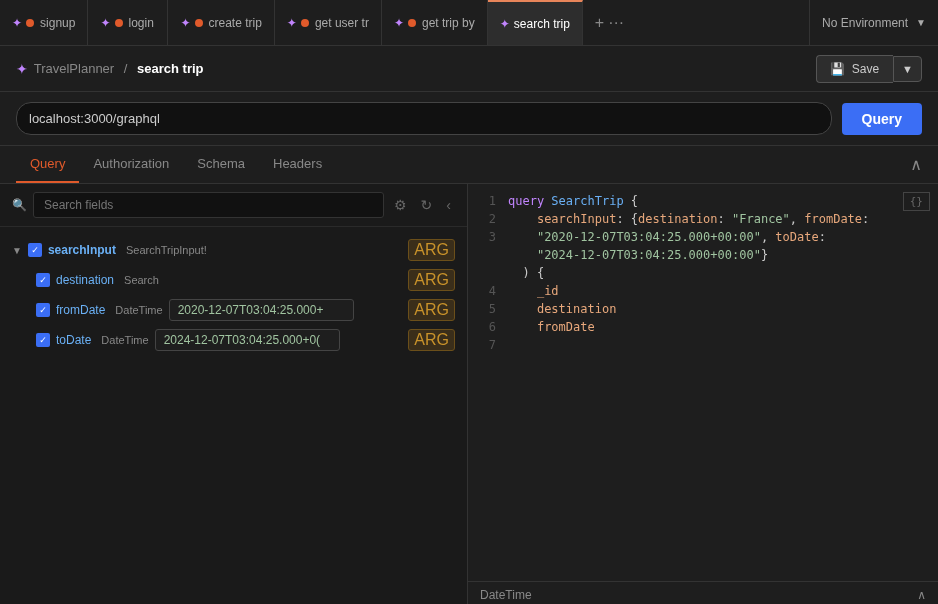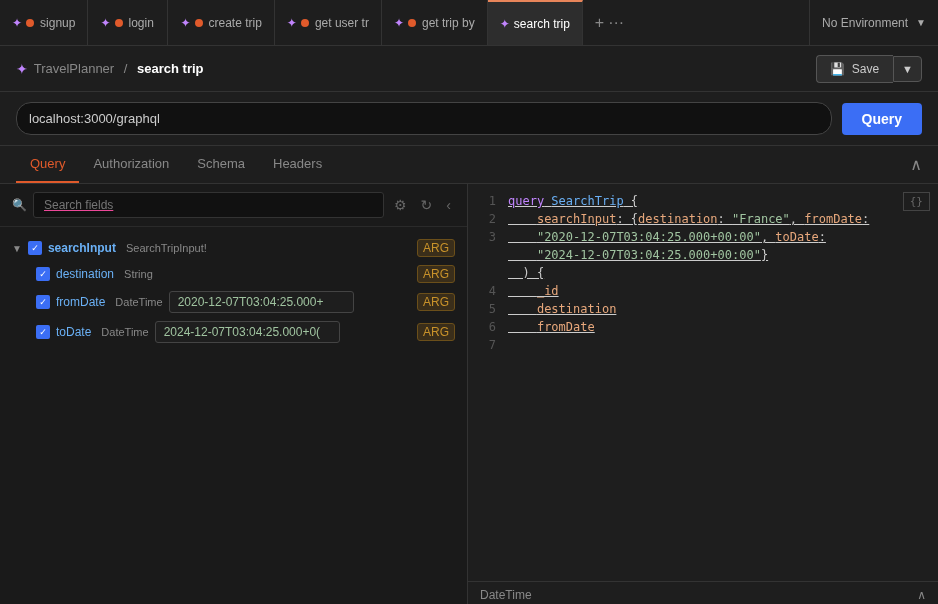--- a/index.html
+++ b/index.html
@@ -37,42 +37,42 @@
     .sub-tab { padding: 10px 14px; cursor: pointer; color: #888; font-size: 13px; border-bottom: 2px solid transparent; }
     .sub-tab.active { color: #e05a2b; border-bottom: 2px solid #e05a2b; }
     .sub-tab-collapse { margin-left: auto; color: #888; cursor: pointer; font-size: 16px; }
 
     
     .main-split { display: flex; height: calc(604px - 46px - 46px - 46px - 42px); }
 
     
     .left-panel { width: 468px; border-right: 1px solid #333; display: flex; flex-direction: column; background: #1a1a1a; }
     .search-row { display: flex; align-items: center; padding: 8px 12px; border-bottom: 1px solid #2a2a2a; gap: 6px; }
-    .search-fields-input { flex: 1; background: #111; border: 1px solid #333; color: #ec4899; padding: 5px 10px; font-size: 12px; border-radius: 3px; outline: none; text-decoration: underline; }
+    .search-fields-input { flex: 1; background: #111; border: 1px solid #333; color: #0ea5e9; padding: 5px 10px; font-size: 12px; border-radius: 3px; outline: none; }
     .search-icon { color: #666; font-size: 12px; position: relative; }
     .icon-btn { color: #666; cursor: pointer; font-size: 14px; padding: 2px 4px; }
 
     .field-tree { padding: 8px 12px; overflow-y: auto; flex: 1; }
     .field-group { margin-bottom: 4px; }
     .field-group-header { display: flex; align-items: center; gap: 6px; padding: 4px 0; cursor: pointer; }
     .field-row { display: flex; align-items: center; gap: 6px; padding: 4px 0 4px 24px; }
     .checkbox { width: 14px; height: 14px; background: #3b6ef5; border: none; border-radius: 2px; display: inline-flex; align-items: center; justify-content: center; flex-shrink: 0; cursor: pointer; }
     .checkbox::after { content: '✓'; color: #fff; font-size: 9px; }
     .field-name { font-size: 12px; }
     .field-name.group-name { color: #6ab0f5; font-weight: bold; }
     .field-type { color: #888; font-size: 11px; margin-left: 4px; }
-    .arg-badge { background: #3a2e1a; color: #c8922a; border: 1px solid #6b4f1a; padding: 1px 5px; font-size: 12px; border-radius: 3px; margin-left: auto; }
+    .arg-badge { background: #3a2e1a; color: #c8922a; border: 1px solid #6b4f1a; padding: 1px 5px; font-size: 16px; border-radius: 3px; margin-left: auto; }
     .field-value-input { background: #1e1e1e; border: 1px solid #444; color: #a0c4a0; padding: 3px 8px; font-size: 12px; border-radius: 3px; width: 185px; outline: none; }
     .collapse-arrow { color: #888; font-size: 10px; }
 
     
     .right-panel { flex: 1; background: #1e1e1e; display: flex; flex-direction: column; }
     .code-area { flex: 1; padding: 8px 0; overflow: hidden; font-family: 'Consolas', 'Monaco', monospace; font-size: 12px; position: relative; }
     .line-nums { position: absolute; left: 0; top: 8px; width: 36px; text-align: right; color: #555; line-height: 1.5; padding-right: 8px; }
-    .code-content { margin-left: 40px; line-height: 1.5; padding-right: 8px; text-decoration: underline; }
+    .code-content { margin-left: 40px; line-height: 1.5; padding-right: 8px; }
     .code-line { white-space: pre; display: block; }
     .kw { color: #c084fc; }
     .fn-name { color: #6ab0f5; }
     .str { color: #a0c4a0; }
     .key { color: #e8a87c; }
     .braces-icon { position: absolute; top: 8px; right: 8px; color: #666; border: 1px solid #444; padding: 2px 6px; font-size: 11px; cursor: pointer; }
 
     .variables-bar { display: flex; align-items: center; padding: 6px 12px; border-top: 1px solid #333; color: #888; font-size: 12px; }
     .var-collapse { margin-left: auto; color: #888; cursor: pointer; }
   </style>
@@ -164,21 +164,21 @@
           <span class="collapse-arrow">▼</span>
           <div class="checkbox"></div>
           <span class="field-name group-name">searchInput</span>
           <span class="field-type">SearchTripInput!</span>
           <span class="arg-badge">ARG</span>
         </div>
 
         <div class="field-row">
           <div class="checkbox"></div>
           <span class="field-name" style="color:#6ab0f5;">destination</span>
-          <span class="field-type">String</span>
+          <span class="field-type">Search</span>
           <span class="arg-badge">ARG</span>
         </div>
 
         <div class="field-row">
           <div class="checkbox"></div>
           <span class="field-name" style="color:#6ab0f5;">fromDate</span>
           <span class="field-type">DateTime</span>
           <input class="field-value-input" type="text" value="2020-12-07T03:04:25.000+" style="">
           <span class="arg-badge">ARG</span>
         </div>

